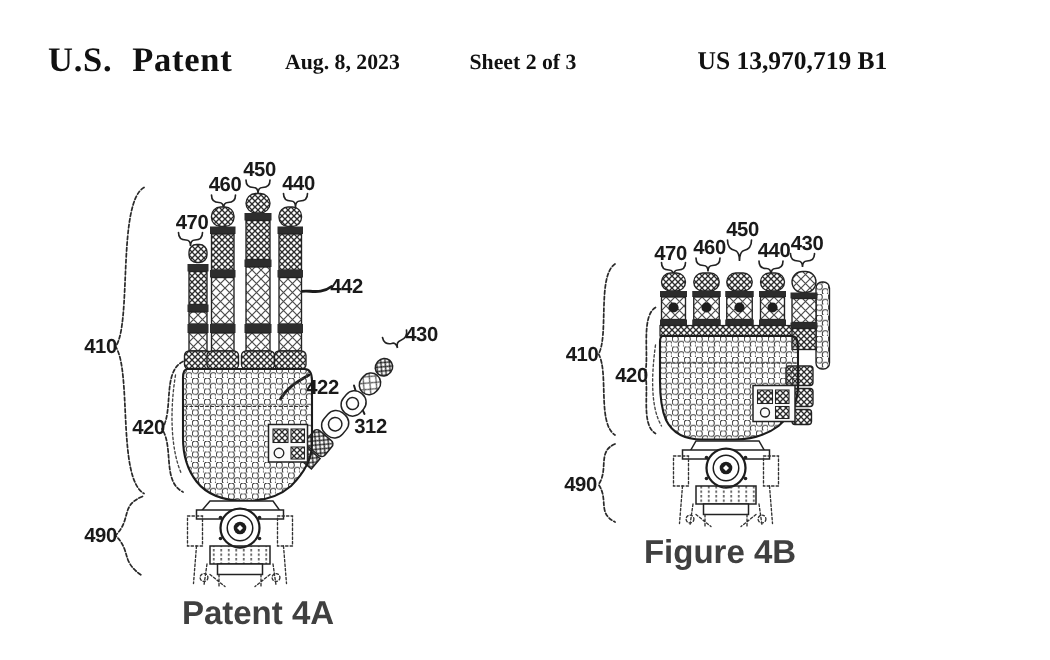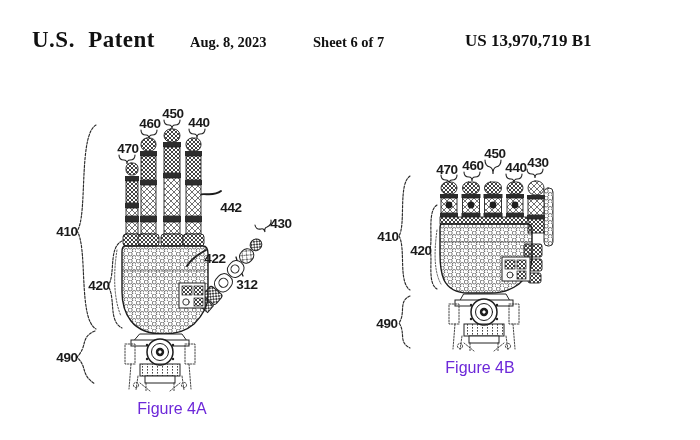--- a/index.html
+++ b/index.html
@@ -5,31 +5,31 @@
   html,body{margin:0;padding:0;background:#ffffff;}
   #sheet{position:relative;width:644px;height:440px;background:#ffffff;overflow:hidden;
          font-family:"Liberation Sans",sans-serif;color:#181818;}
   .hdr{position:absolute;font-family:"Liberation Serif",serif;font-weight:bold;color:#111;white-space:nowrap;}
   .hdr-title{left:32px;top:27px;font-size:23px;word-spacing:7px;letter-spacing:0.5px;}
   .hdr-date{left:190px;top:34px;font-size:14.5px;text-align:right;}
   .hdr-sheet{left:313px;top:34px;font-size:14.5px;}
   .hdr-num{left:465px;top:31px;font-size:17px;}
   .ref{position:absolute;transform:translate(-50%,-50%);font-size:13.5px;font-weight:600;
        letter-spacing:-0.3px;color:#1a1a1a;white-space:nowrap;}
-  .caption{position:absolute;transform:translate(-50%,-50%);font-size:16px;font-weight:400;color:#6d28d9;white-space:nowrap;}
+  .caption{position:absolute;transform:translate(-50%,-50%);font-size:22px;font-weight:700;color:#404040;white-space:nowrap;}
   svg{position:absolute;left:0;top:0;}
 </style>
 </head>
 <body>
 
 <div id="sheet">
 
   <span class="hdr hdr-title">U.S. Patent</span>
   <span class="hdr hdr-date">Aug. 8, 2023</span>
-  <span class="hdr hdr-sheet">Sheet 6 of 7</span>
+  <span class="hdr hdr-sheet">Sheet 2 of 3</span>
   <span class="hdr hdr-num">US 13,970,719 B1</span>
 
   <svg width="700" height="440" viewBox="0 0 700 440">
     <defs>
       <pattern id="mesh" width="8" height="7" patternUnits="userSpaceOnUse">
         <circle cx="2.2" cy="2" r="2" fill="none" stroke="#3a3a3a" stroke-width="0.7"></circle>
         <circle cx="6.2" cy="5.5" r="2" fill="none" stroke="#3a3a3a" stroke-width="0.7"></circle>
       </pattern>
       <pattern id="xhatch" width="4" height="4" patternUnits="userSpaceOnUse">
         <rect width="4" height="4" fill="#ffffff"></rect>
@@ -240,33 +240,33 @@
             <circle cx="508" cy="346" r="2.6"></circle>
         </g>
       </g>
     </g>
   </svg>
 
   <span class="ref" style="left:128px;top:148px">470</span>
   <span class="ref" style="left:150px;top:123px">460</span>
   <span class="ref" style="left:173px;top:113px">450</span>
   <span class="ref" style="left:199px;top:122px">440</span>
-  <span class="ref" style="left:231px;top:207px">442</span>
+  <span class="ref" style="left:231px;top:191px">442</span>
   <span class="ref" style="left:281px;top:223px">430</span>
   <span class="ref" style="left:215px;top:258px">422</span>
   <span class="ref" style="left:247px;top:284px">312</span>
   <span class="ref" style="left:67px;top:231px">410</span>
   <span class="ref" style="left:99px;top:285px">420</span>
   <span class="ref" style="left:67px;top:357px">490</span>
 
   <span class="ref" style="left:447px;top:169px">470</span>
   <span class="ref" style="left:473px;top:165px">460</span>
   <span class="ref" style="left:495px;top:153px">450</span>
   <span class="ref" style="left:516px;top:167px">440</span>
   <span class="ref" style="left:538px;top:162px">430</span>
   <span class="ref" style="left:388px;top:236px">410</span>
   <span class="ref" style="left:421px;top:250px">420</span>
   <span class="ref" style="left:387px;top:323px">490</span>
 
-  <span class="caption" style="left:172px;top:409px">Figure 4A</span>
+  <span class="caption" style="left:172px;top:409px">Patent 4A</span>
   <span class="caption" style="left:480px;top:368px">Figure 4B</span>
 
 </div>
 
 </body></html>

